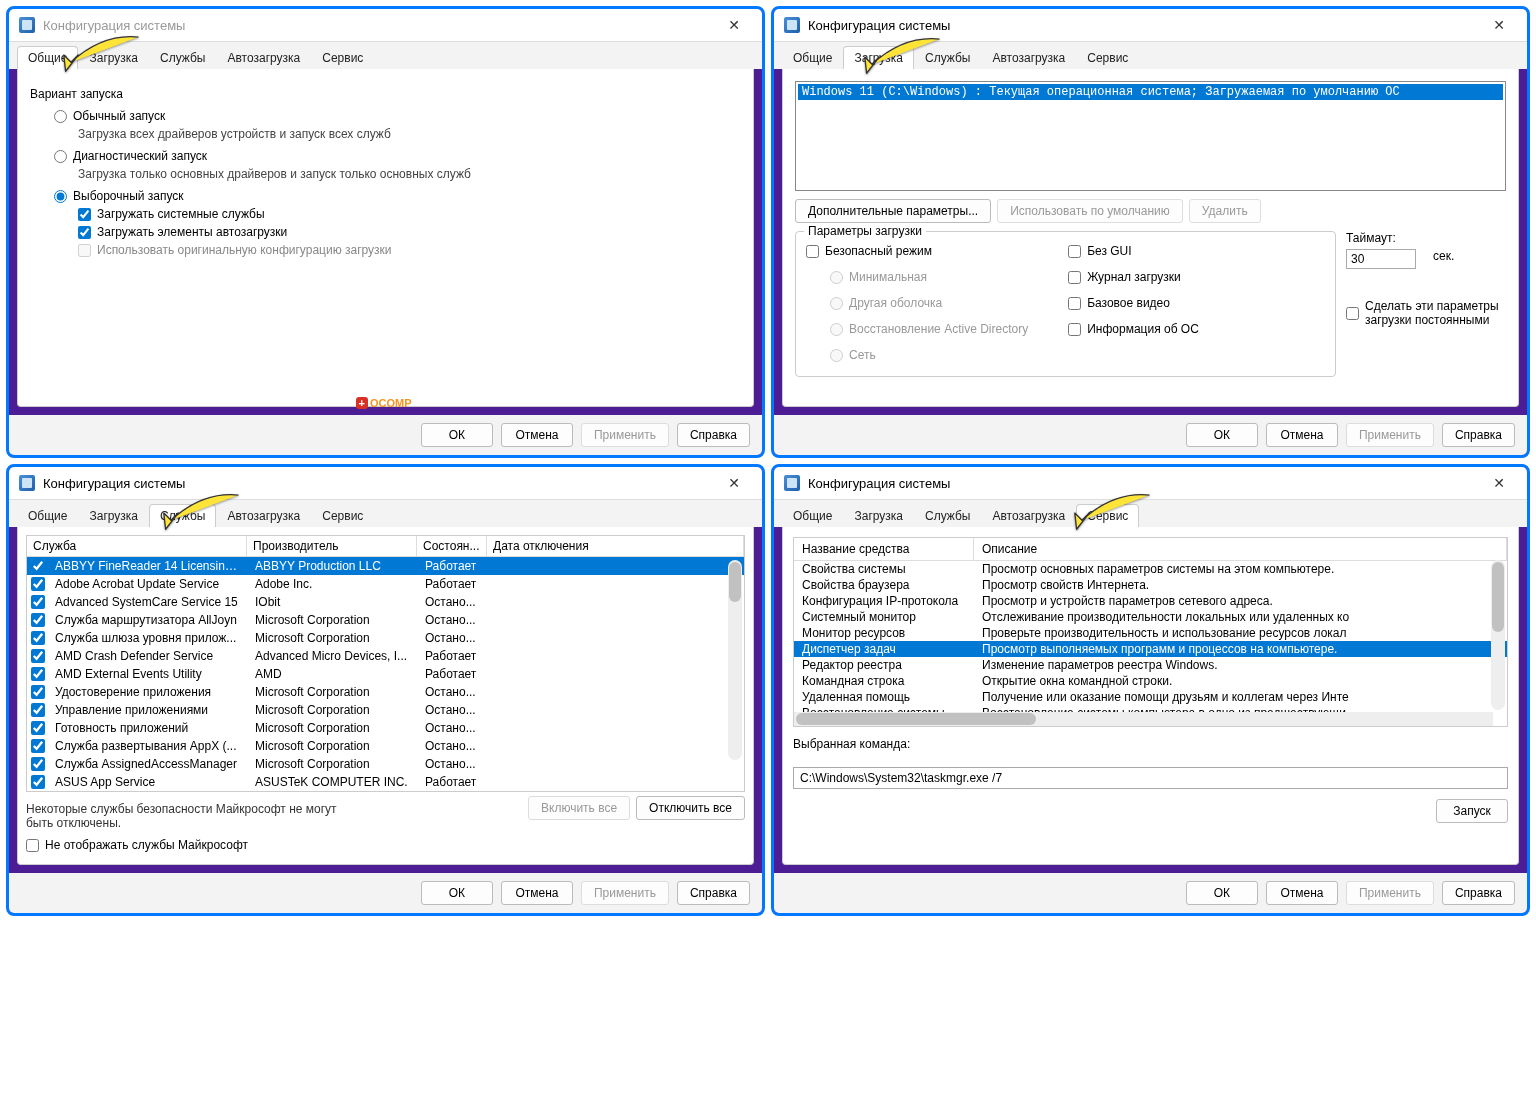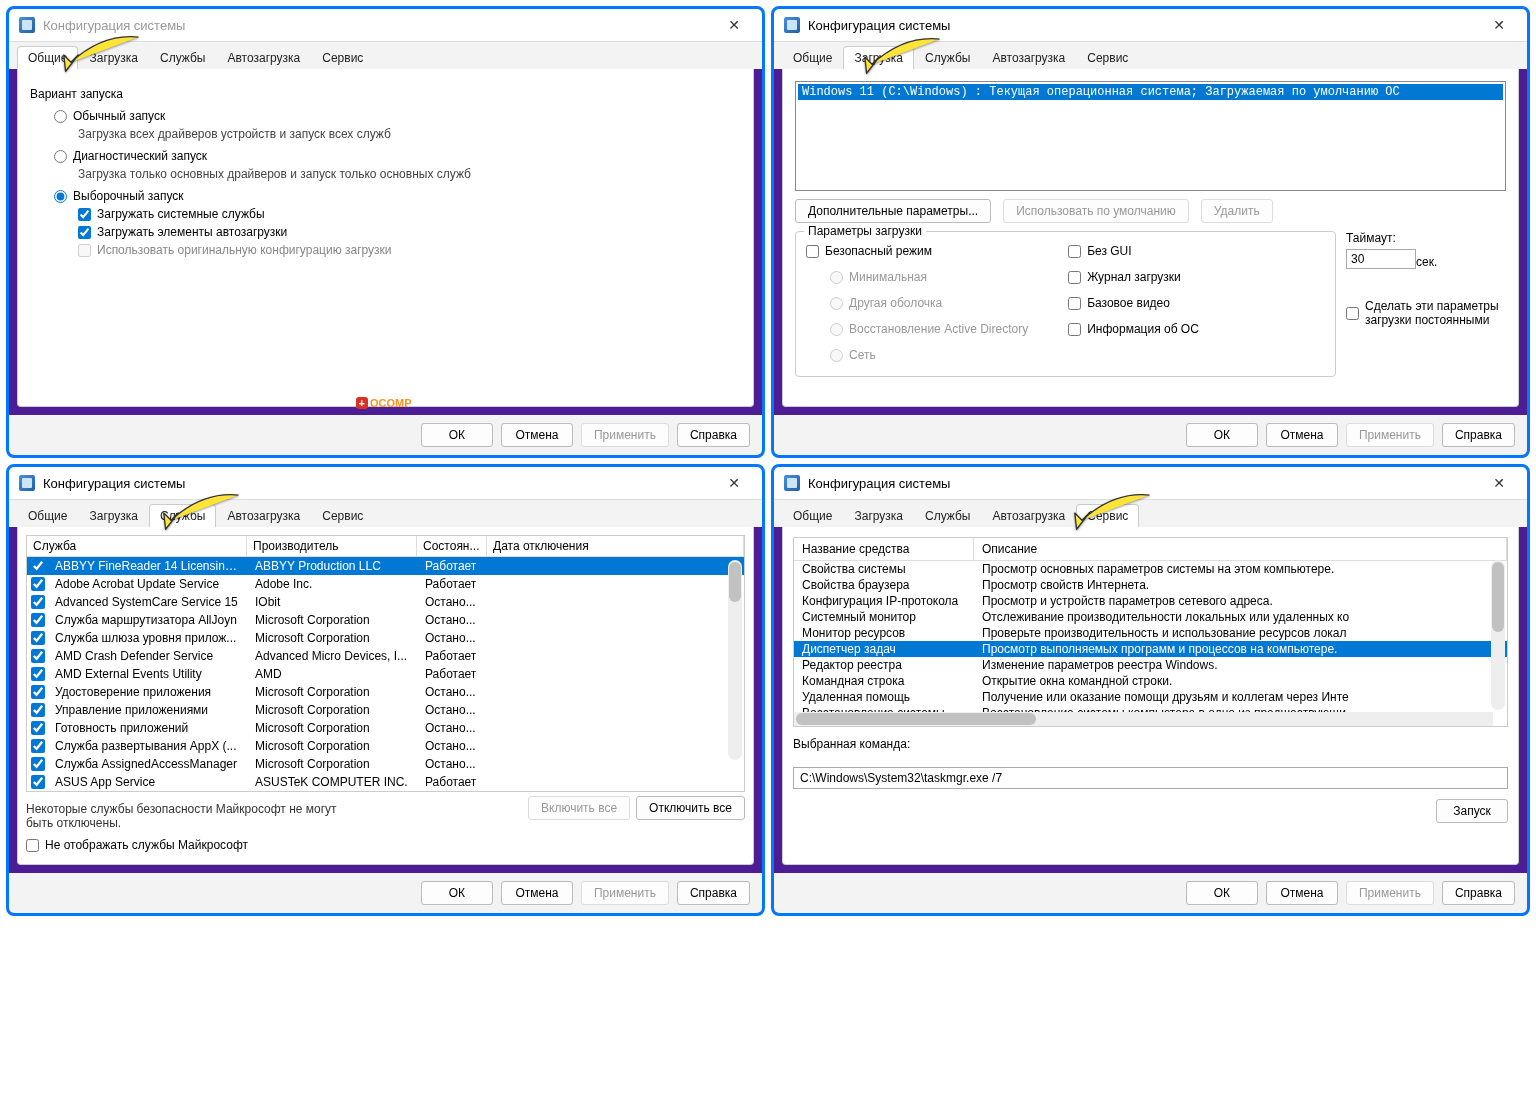--- a/index.html
+++ b/index.html
@@ -19,21 +19,21 @@
 .btnrow { display: flex; justify-content: flex-end; gap: 8px; padding: 8px 12px; background: #f3f3f3; }
 .btn { min-width: 72px; padding: 4px 12px; font-size: 12px; border: 1px solid #bbb; border-radius: 3px; background: #fdfdfd; cursor: pointer; }
 .btn.disabled { color: #999; border-color: #ddd; }
 .groupbox { border: 1px solid #ccc; border-radius: 4px; padding: 10px; margin-top: 6px; position: relative; }
 .radio-row, .check-row { display: flex; align-items: center; gap: 6px; margin: 4px 0; }
 .radio-row input[type=radio], .check-row input[type=checkbox] { accent-color: #0078d4; }
 .indent { margin-left: 24px; }
 .desc { margin-left: 24px; color: #444; font-size: 12px; margin-bottom: 8px; }
 .listbox { border: 1px solid #888; background: #fff; height: 110px; padding: 2px; overflow: auto; }
 .listbox .selrow { background: #0078d4; color: #fff; padding: 1px 4px; font-size: 12px; font-family: Liberation Mono, monospace; }
-.row2 { display: flex; gap: 12px; margin-top: 8px; }
+.row2 { display: flex; gap: 6px; margin-top: 8px; }
 .fieldset { border: 1px solid #ccc; border-radius: 4px; padding: 8px 10px 10px; position: relative; margin-top: 8px; }
 .fslegend { position: absolute; top: -8px; left: 8px; background: #fff; padding: 0 4px; font-size: 12px; }
 .cols2 { display: flex; gap: 40px; }
 .col { display: flex; flex-direction: column; gap: 4px; }
 .txtin { width: 70px; border: 1px solid #aaa; padding: 2px 4px; font-size: 12px; }
 .table { border: 1px solid #ccc; font-size: 12px; }
 .thead { display: flex; background: #fff; border-bottom: 1px solid #ddd; }
 .th { padding: 3px 6px; border-right: 1px solid #ddd; font-weight: 400; }
 .tbody { max-height: 240px; overflow-y: auto; }
 .tr { display: flex; align-items: center; }
@@ -191,21 +191,21 @@
                 </label>
             <label class="check-row">
                   <input type="checkbox" style=""> 
                   <span>Информация об ОС</span>
                 </label>
           </div>
         </div>
       </div>
       <div style="width:160px; padding-top:8px;">
         <div style="font-size:12px;">Таймаут:</div>
-        <div style="display:flex; align-items:flex-end; gap:0; margin-top:4px;">
+        <div style="display:flex; align-items:flex-start; gap:17px; margin-top:4px;">
           <input class="txtin" value="30" style="">
           <span>сек.</span>
         </div>
         <label class="check-row" style="margin-top:30px;">
               <input type="checkbox" style=""> 
               <span style="font-size:12px; line-height:1.2;">Сделать эти параметры загрузки постоянными</span>
             </label>
       </div>
     </div>
   </div>

